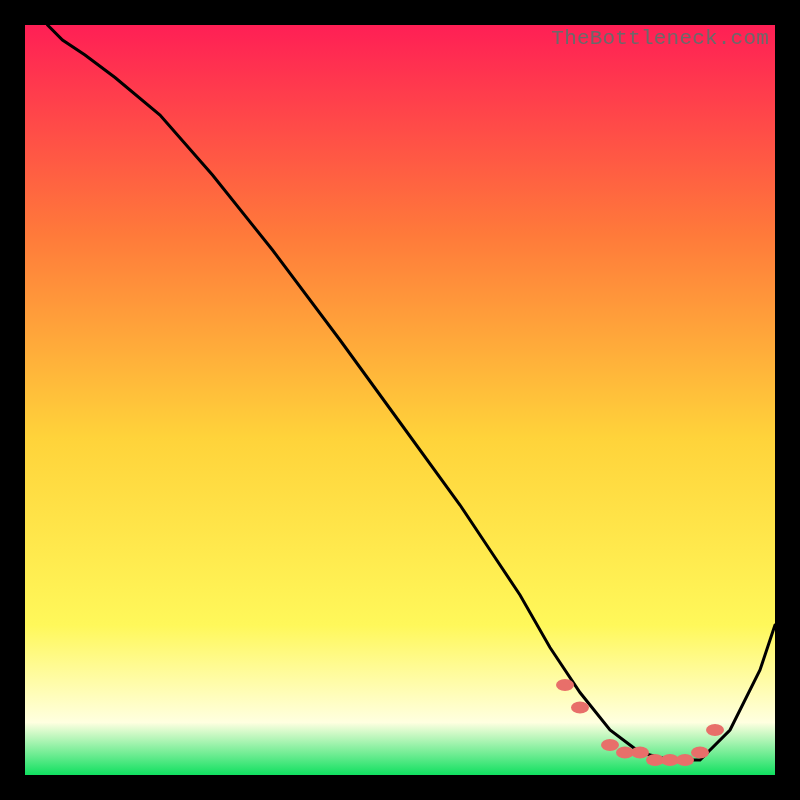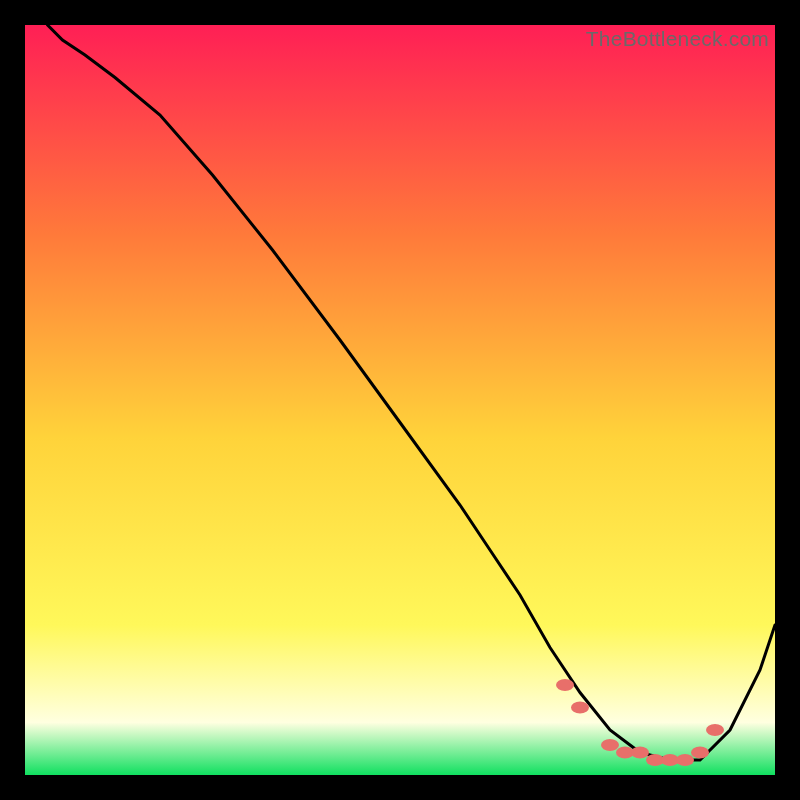--- a/index.html
+++ b/index.html
@@ -22,21 +22,21 @@
     position: absolute;
     left: 0;
     top: 0;
     width: 750px;
     height: 750px;
   }
   .watermark {
     position: absolute;
     top: 2px;
     right: 6px;
-    font-family: Liberation Sans, sans-serif;
+    font-family: Liberation Mono, monospace;
     font-size: 21px;
     color: #6a6a6a;
     letter-spacing: 0.2px;
   }
 </style>
 </head>
 <body>
 
 <div class="frame">
 

